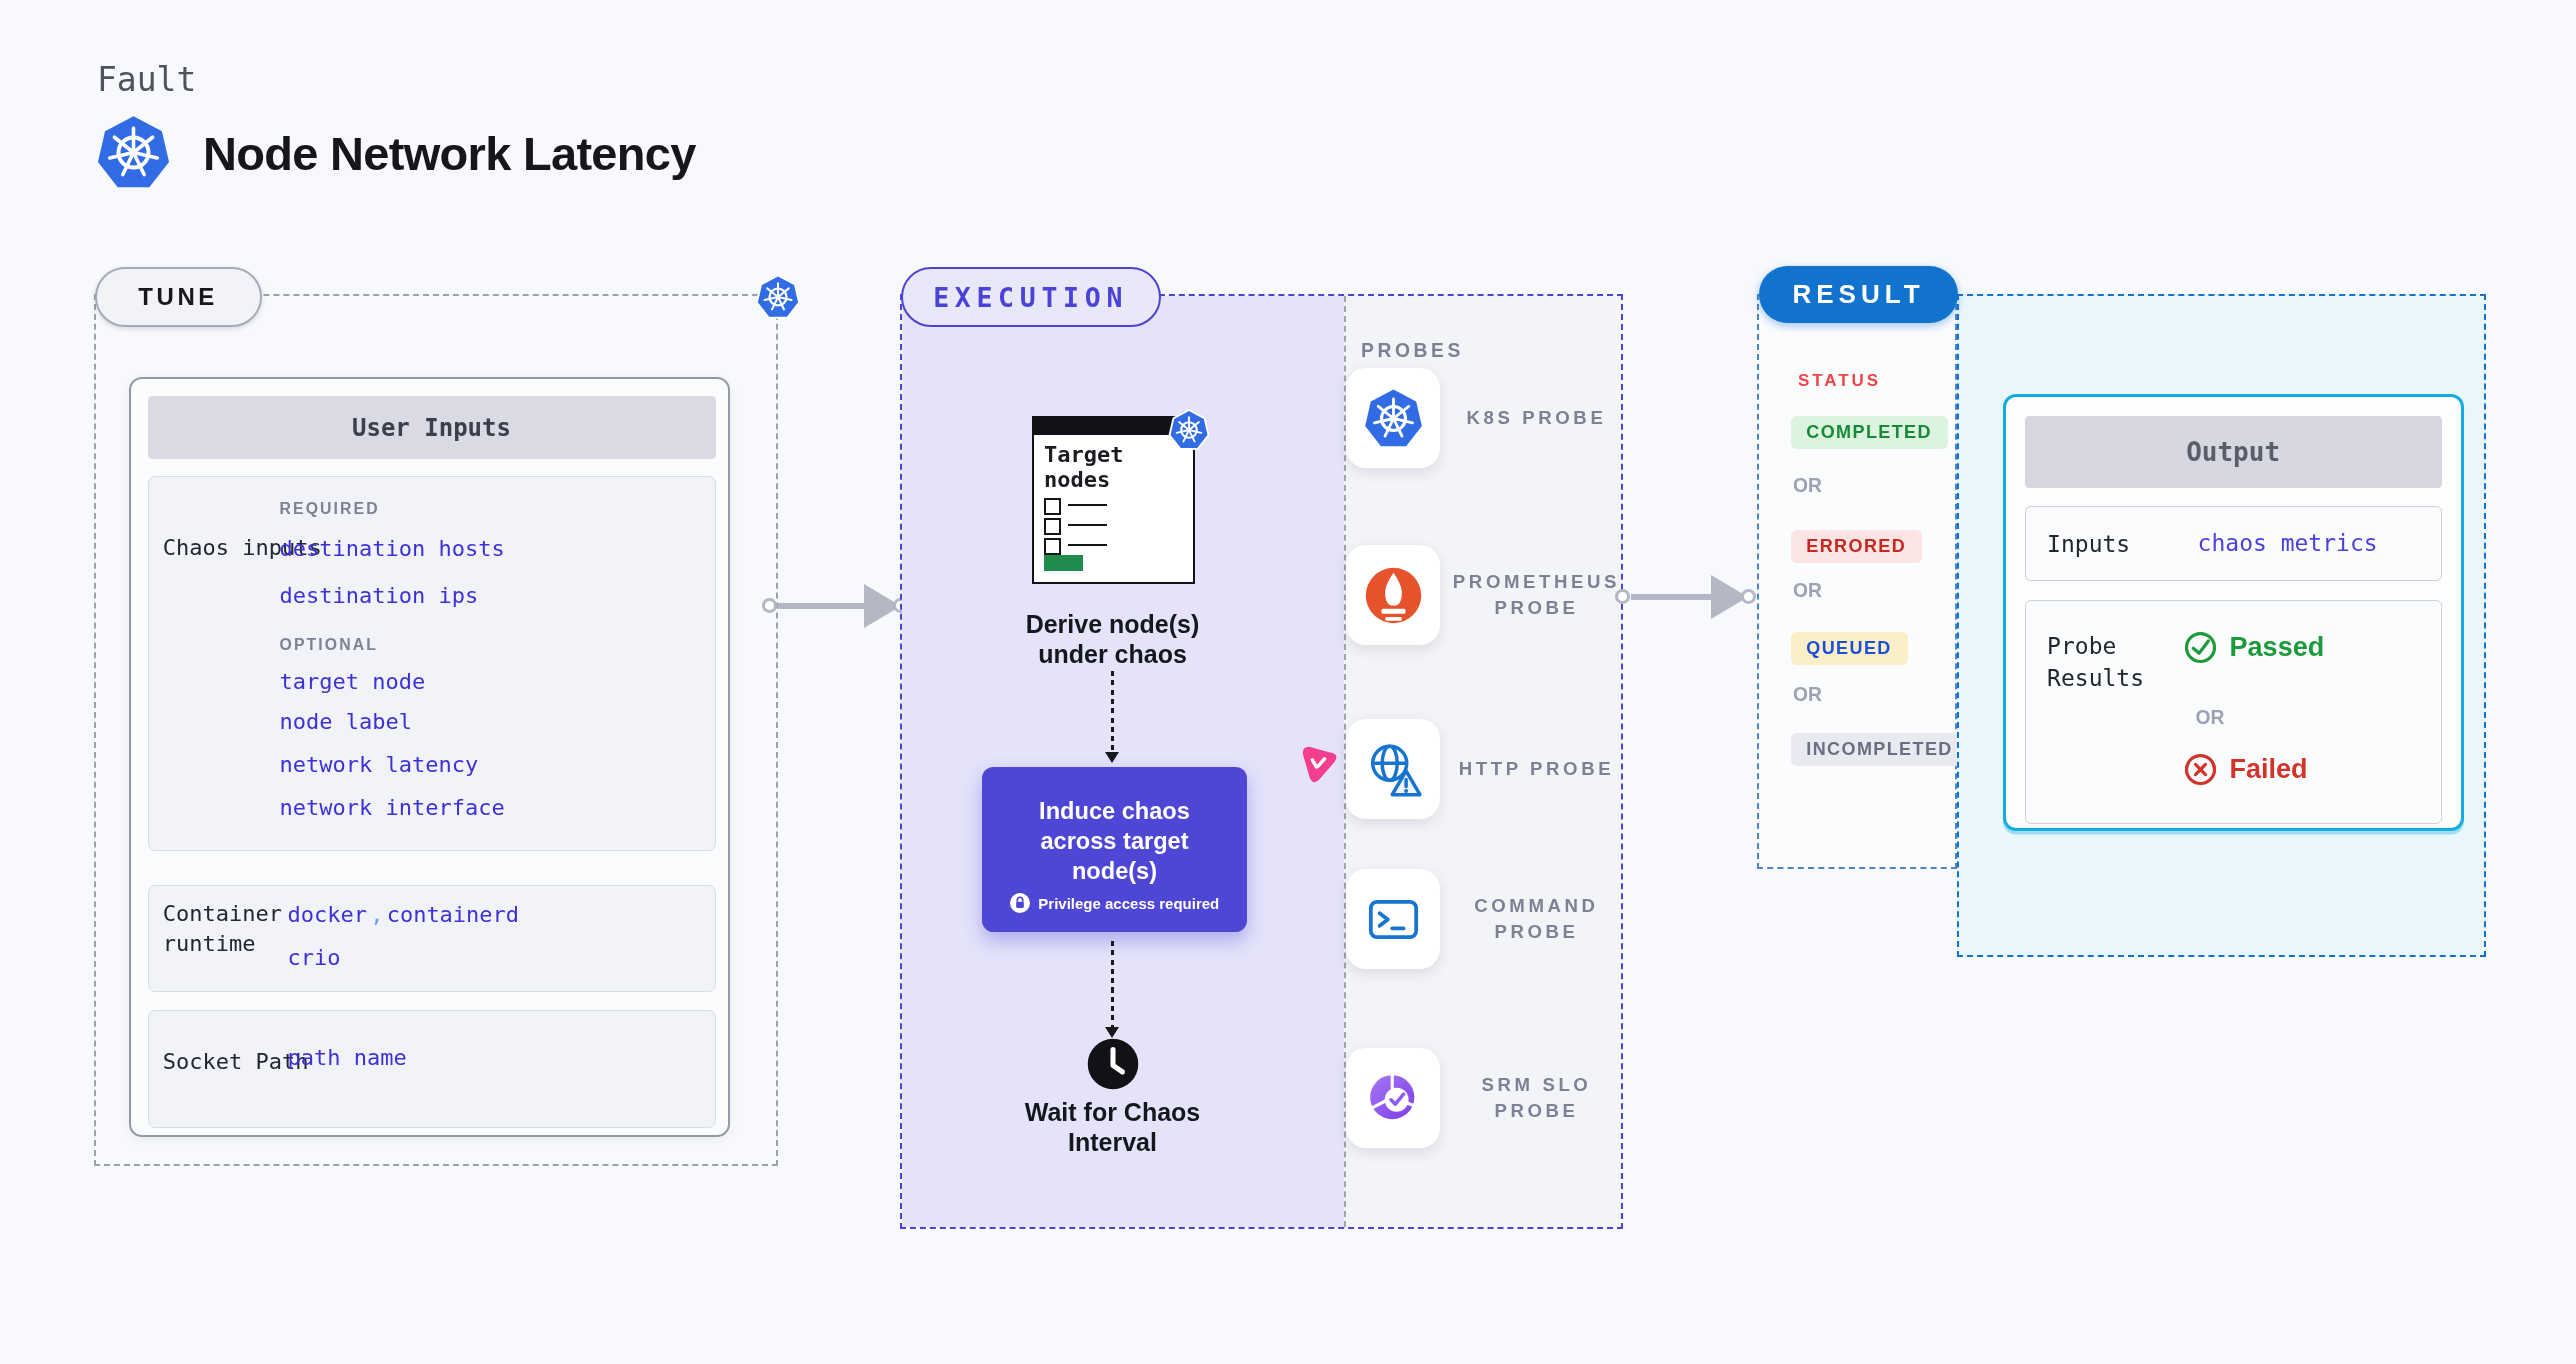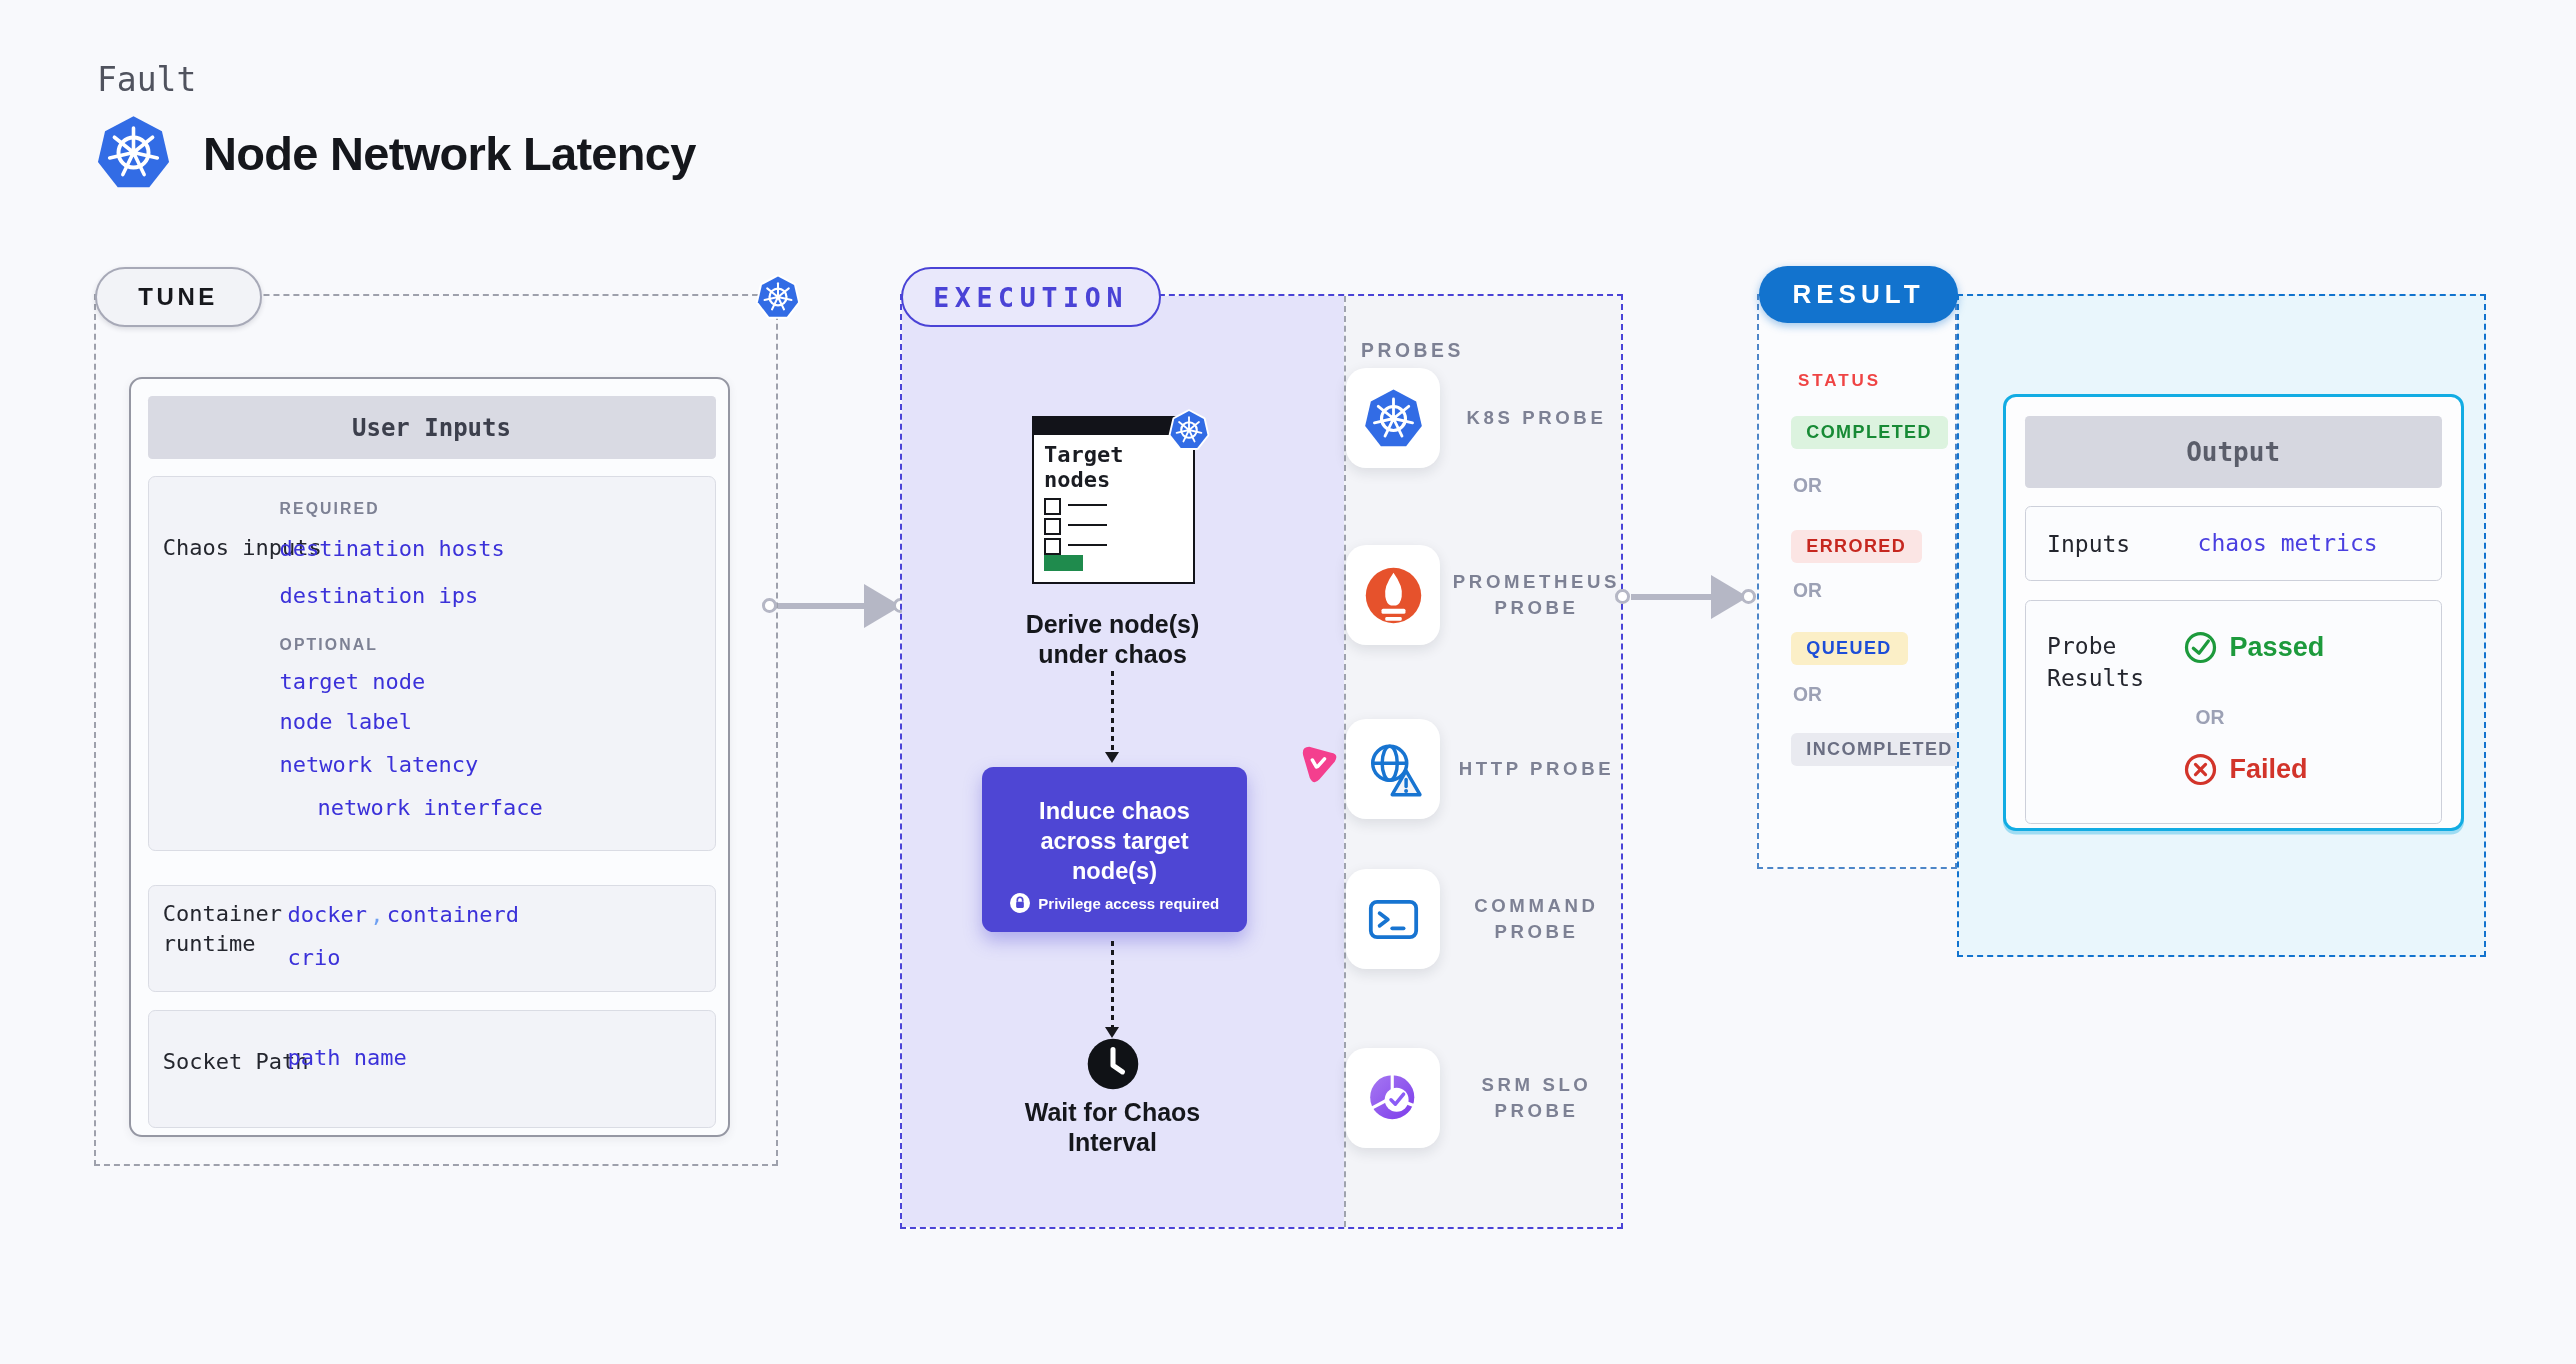--- a/index.html
+++ b/index.html
@@ -224,21 +224,21 @@
 
       <div class="abs ui-row row-chaos">
         <div class="abs row-label" style="left:14.3px;top:56px;">Chaos inputs</div>
         <div class="abs group-head" style="left:131px;top:23px;">REQUIRED</div>
         <div class="abs doc-link" style="left:131px;top:59px;">destination hosts</div>
         <div class="abs doc-link" style="left:131px;top:106px;">destination ips</div>
         <div class="abs group-head" style="left:131px;top:159px;">OPTIONAL</div>
         <div class="abs doc-link" style="left:131px;top:192px;">target node</div>
         <div class="abs doc-link" style="left:131px;top:232px;">node label</div>
         <div class="abs doc-link" style="left:131px;top:275px;">network latency</div>
-        <div class="abs doc-link" style="left:131px;top:318px;margin-left:38px;">network interface</div>
+        <div class="abs doc-link" style="left:131px;top:318px;">network interface</div>
       </div>
 
       <div class="abs ui-row row-runtime">
         <div class="abs row-label" style="left:14.3px;top:13px;width:115px;">Container runtime</div>
         <div class="abs" style="left:139px;top:15.8px;">
           <span class="doc-link">docker</span>
           <span class="doc-link comma">,</span>
           <span class="doc-link">containerd</span>
         </div>
         <div class="abs doc-link" style="left:139px;top:59px;">crio</div>

